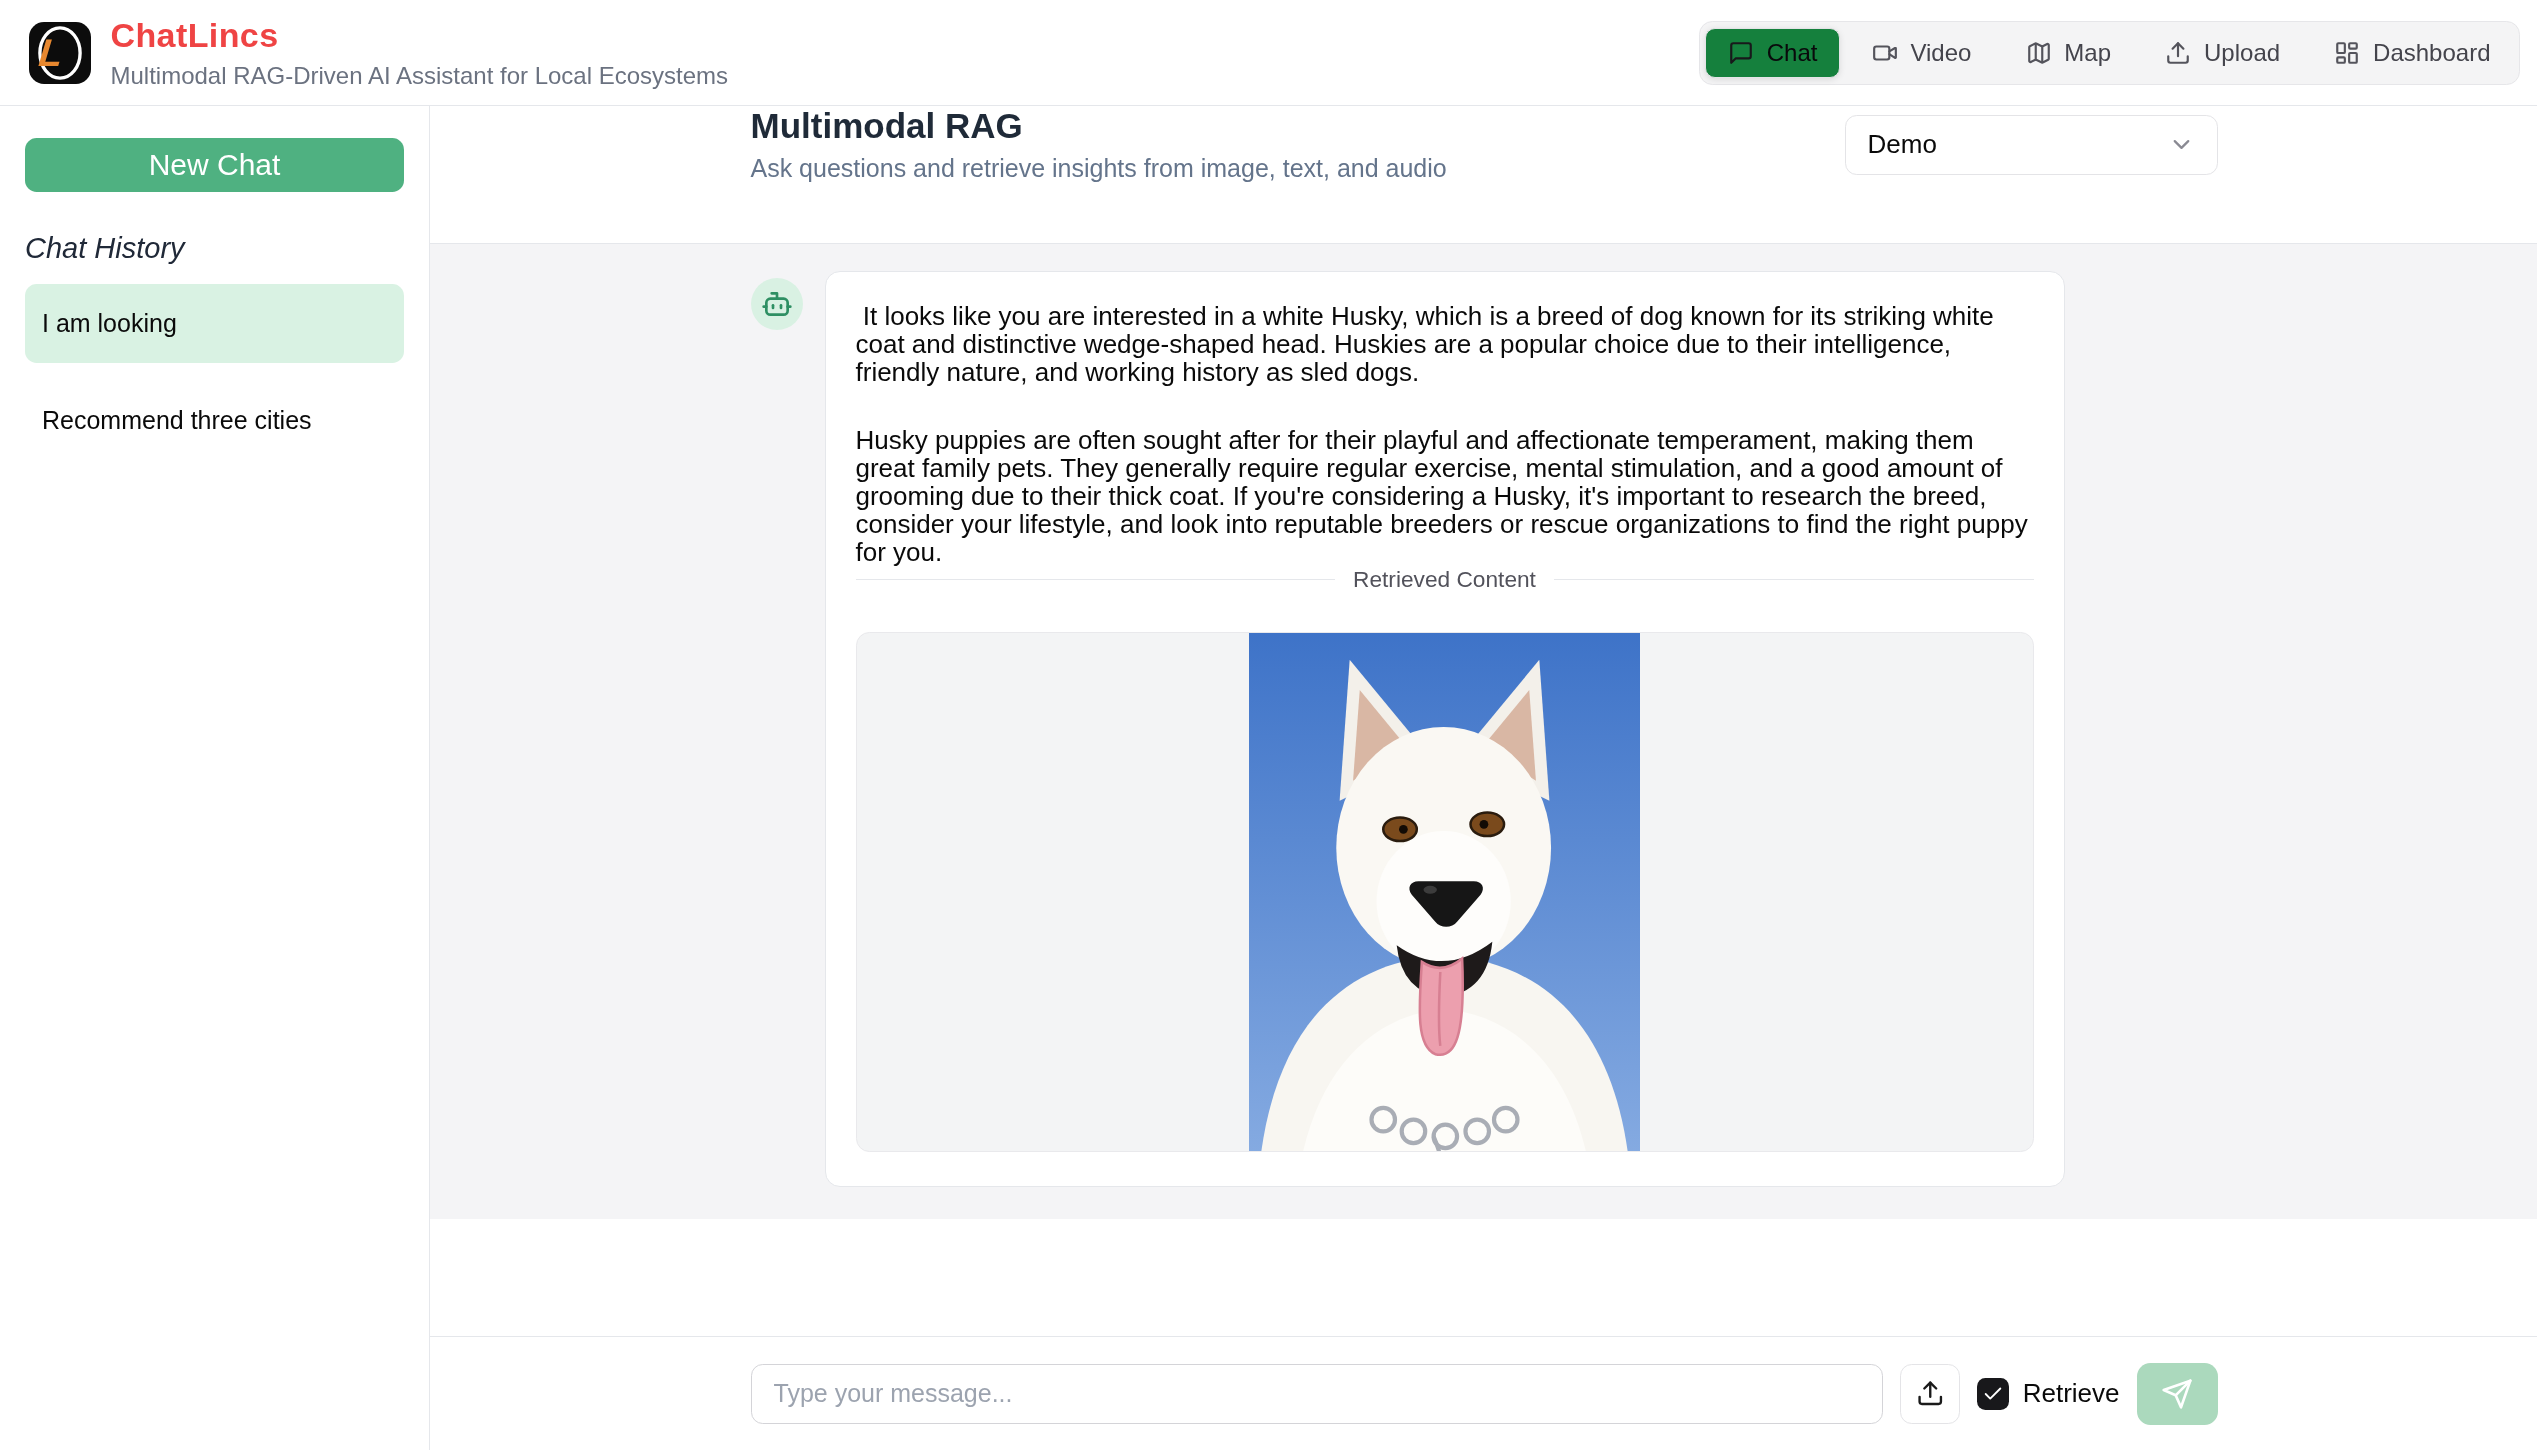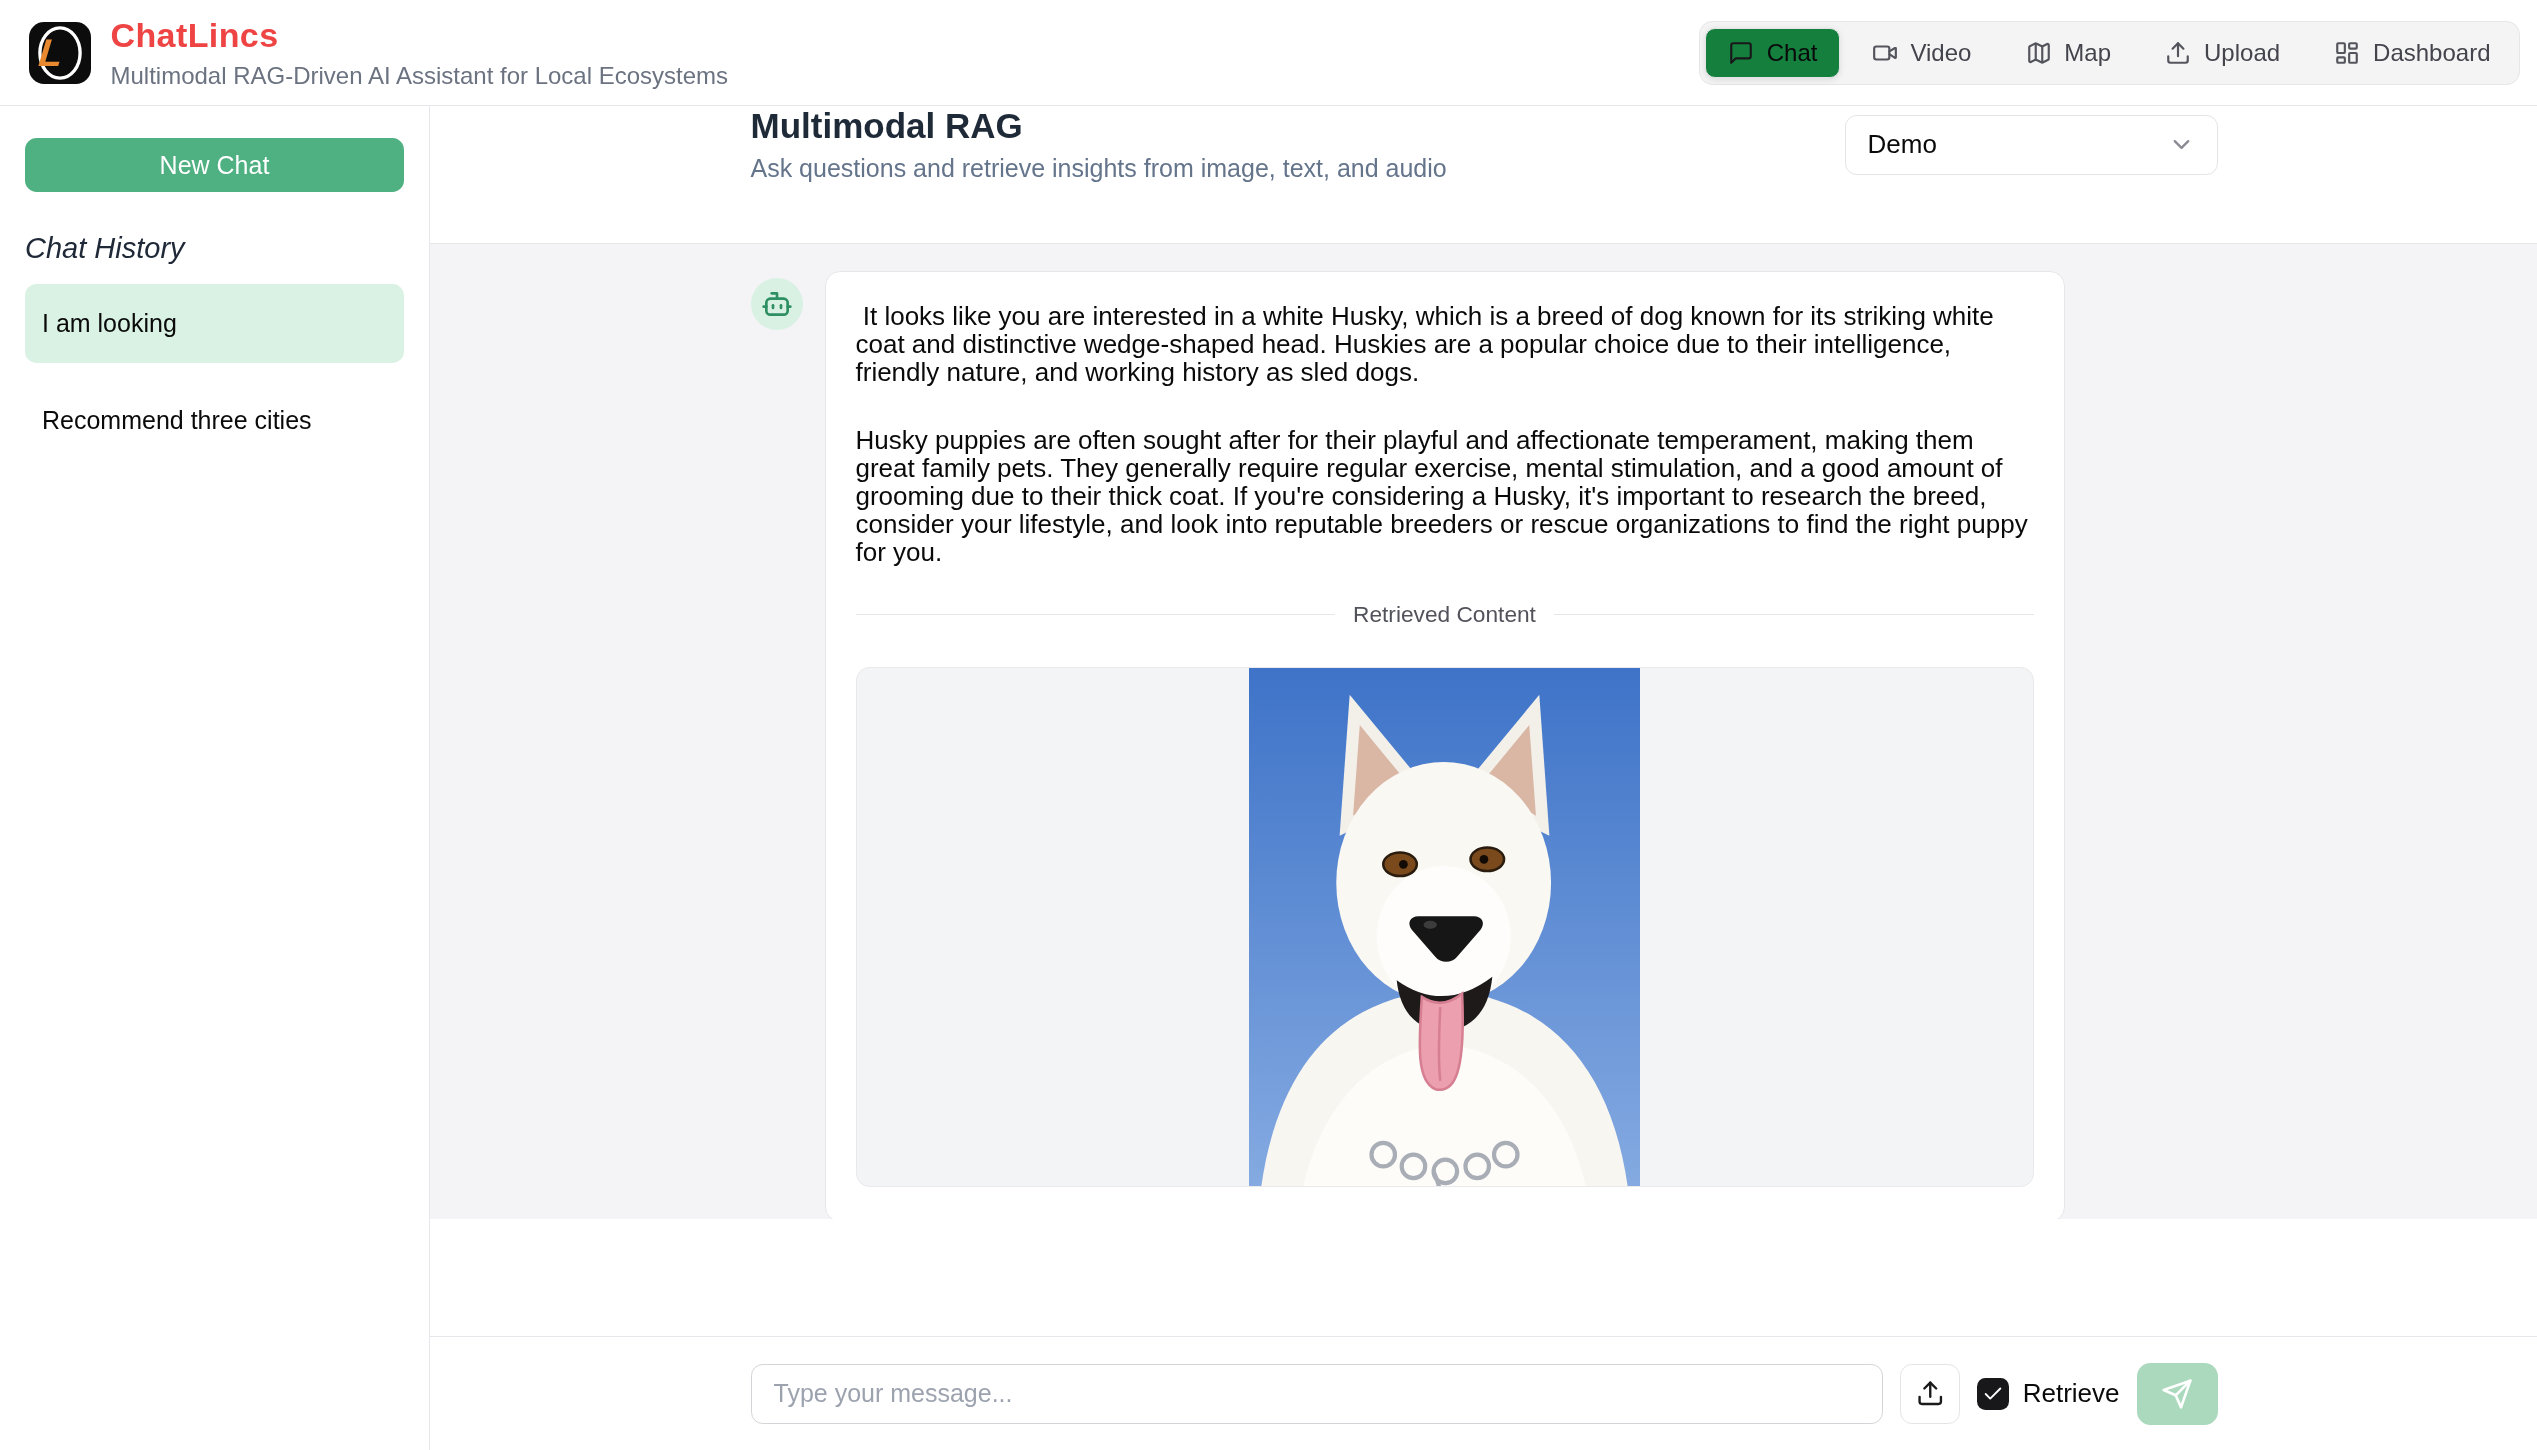--- a/index.html
+++ b/index.html
@@ -46,21 +46,21 @@
   .body-row { flex:1; display:flex; min-height:0; }
 
   .sidebar {
     width:430px; flex:0 0 430px; background:#fff;
     border-right:1.7px solid #e5e7eb;
     padding:32px 25px;
   }
   .new-chat {
     width:100%; height:54px;
     background:#4fb181; color:#ffffff;
-    font-family:inherit; font-size:25px;
+    font-family:inherit; font-size:30px;
     border:none; border-radius:11.7px; cursor:pointer;
   }
   .history-title { margin-top:40px; font-size:29px; font-weight:500; color:#202938;font-style:italic; }
   .history-item {
     margin-top:18.5px; padding:25px 17px;
     font-size:25px; color:#0a0a0a;
     border-radius:11.7px; cursor:pointer;
   }
   .history-item.active { background:#d9f2e3; }
 
@@ -94,21 +94,21 @@
   }
   .avatar svg { width:32px; height:32px; stroke:#2e8f63; }
   .message-card {
     width:1240px;
     background:#fff; border:1.7px solid #e5e7eb; border-radius:15px;
     padding:20px 30px 34px;
   }
   .msg-p { font-size:26px; line-height:28px; color:#0a0a0a; margin-top:10px; white-space:pre-wrap; }
   .msg-p + .msg-p { margin-top:40px; }
 
-  .divider { display:flex; align-items:center; gap:18.5px; margin-top:35px; }
+  .divider { display:flex; align-items:center; gap:18.5px; }
   .divider .line { flex:1; height:1.7px; background:#e5e7eb; }
   .divider .divider-label { font-size:22.7px; color:#52525b; }
 
   .retrieved-panel {
     margin-top:39px; height:520px;
     background:#f3f4f5; border:1.7px solid #e9e9ec; border-radius:13.4px;
     display:flex; justify-content:flex-start; flex-direction:column; align-items:center;
     overflow:hidden;
   }
   .retrieved-panel svg.dog { width:391px; height:537px; flex:0 0 auto; }

